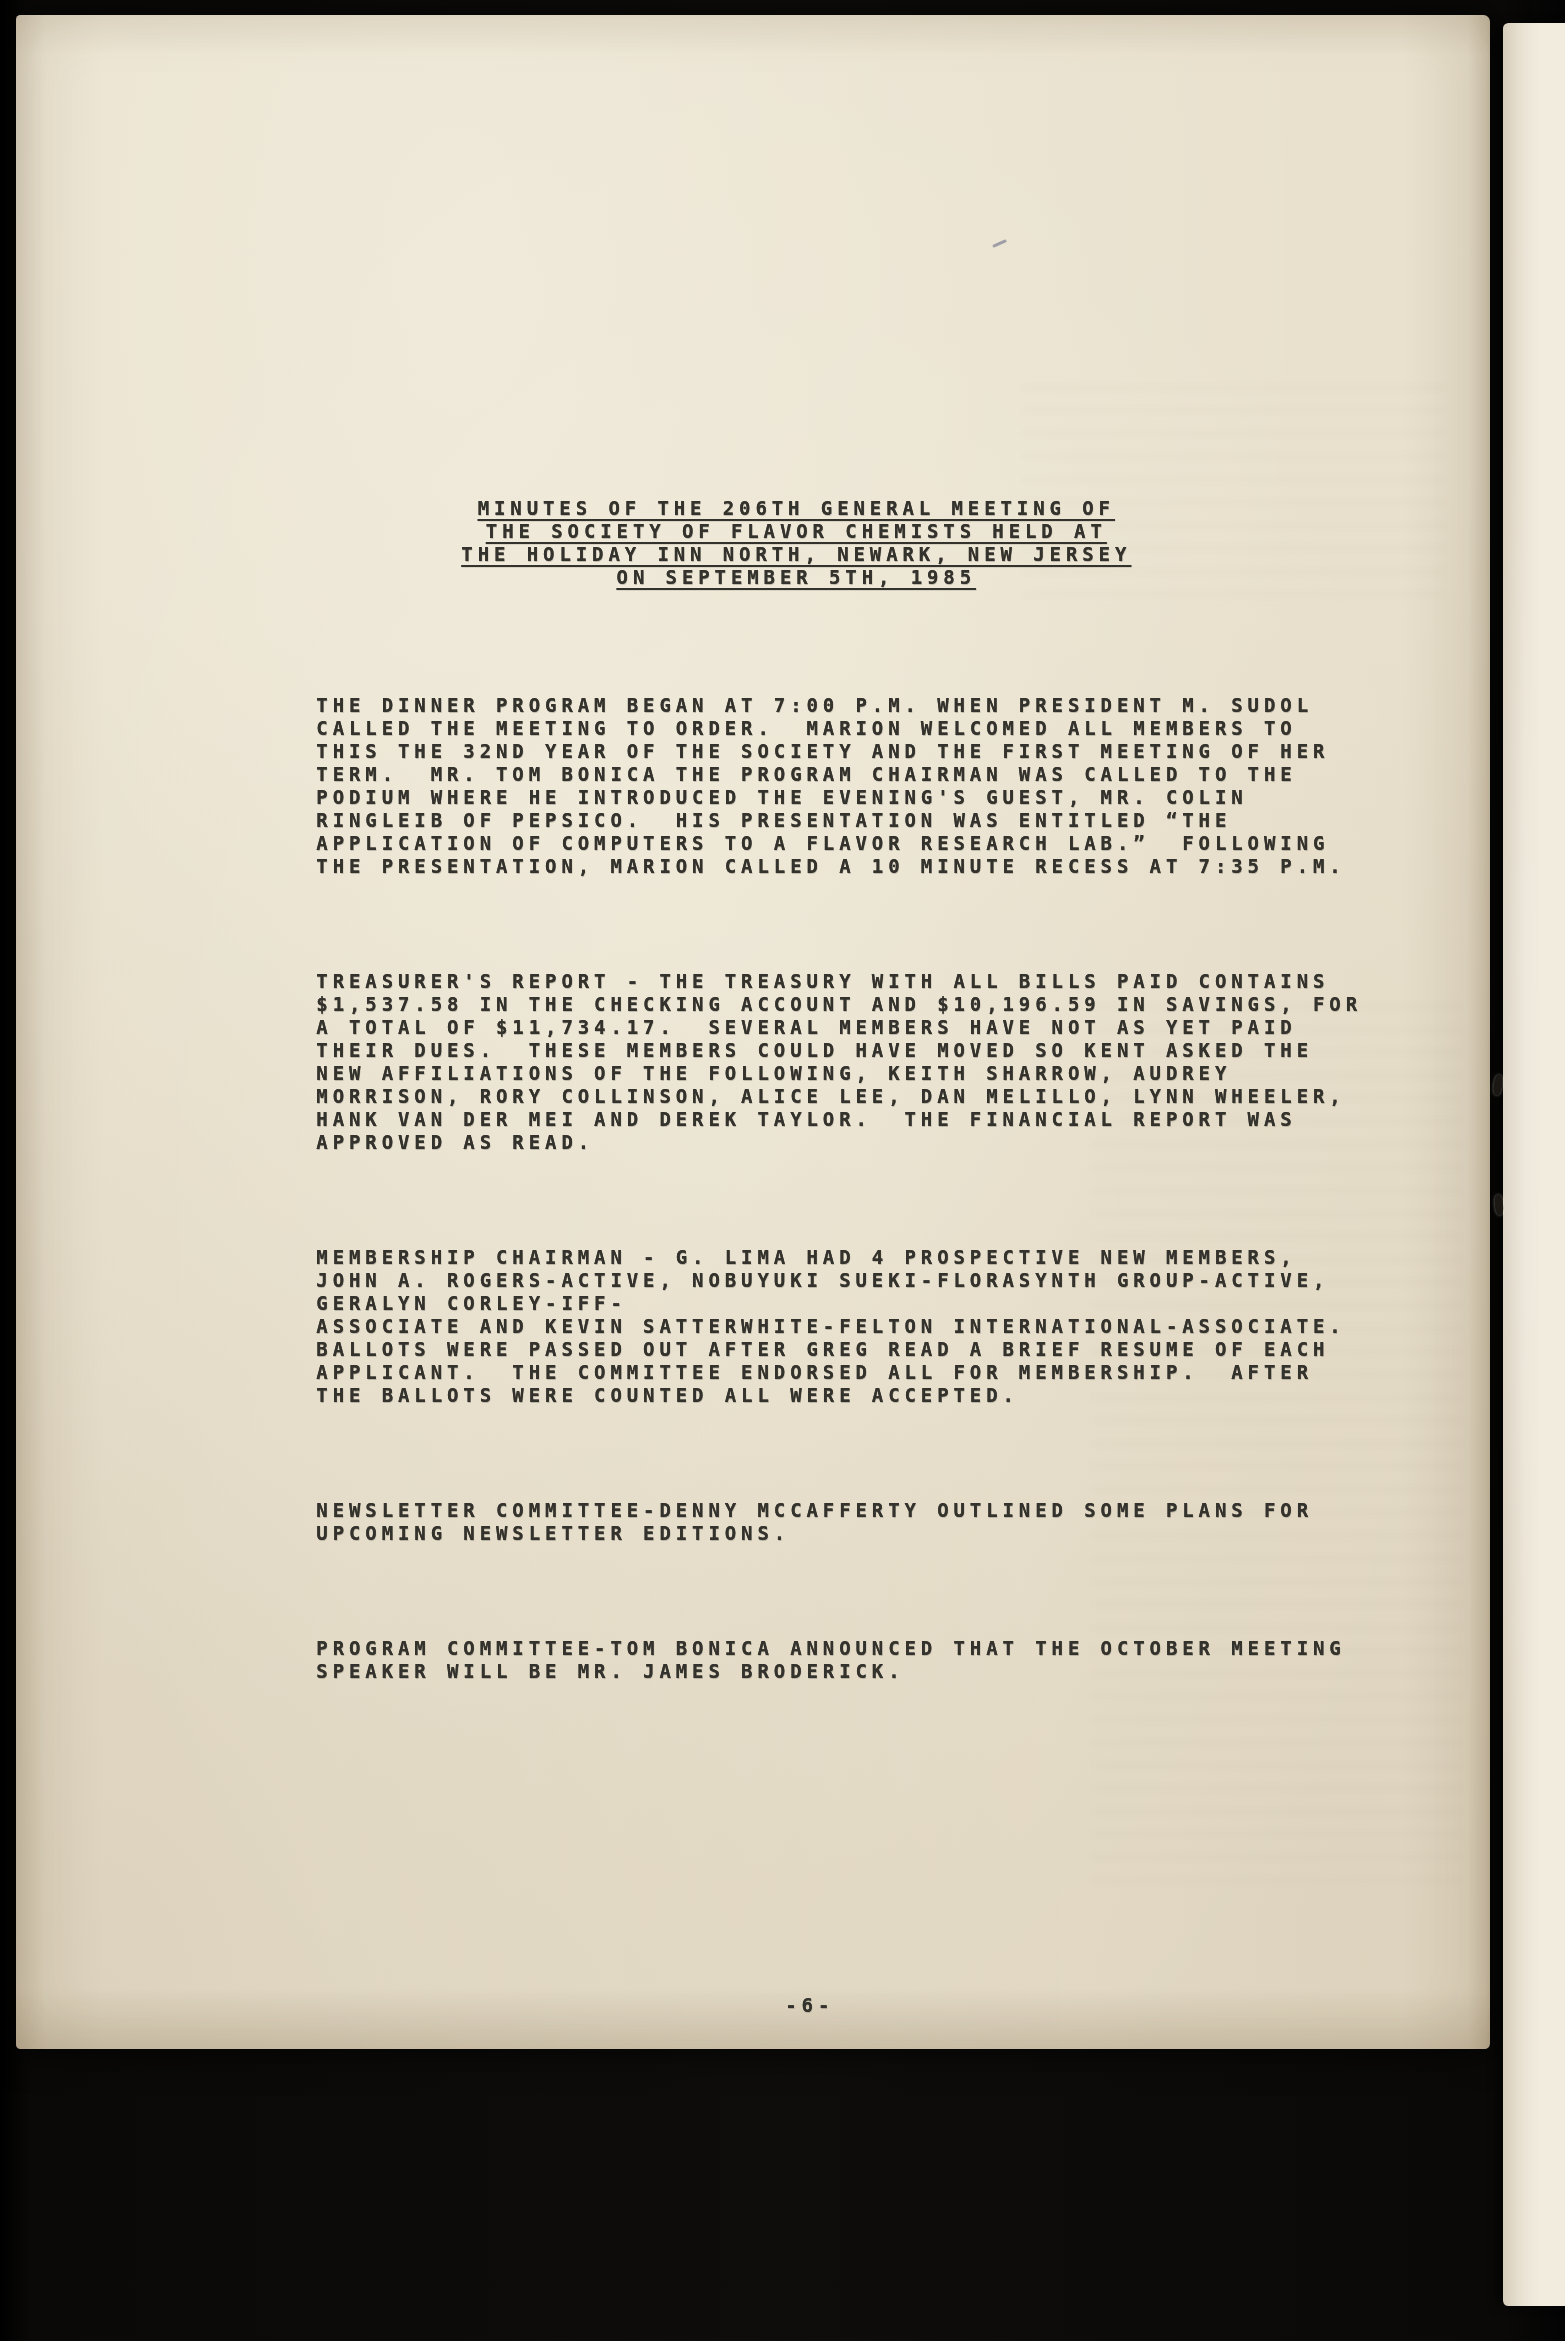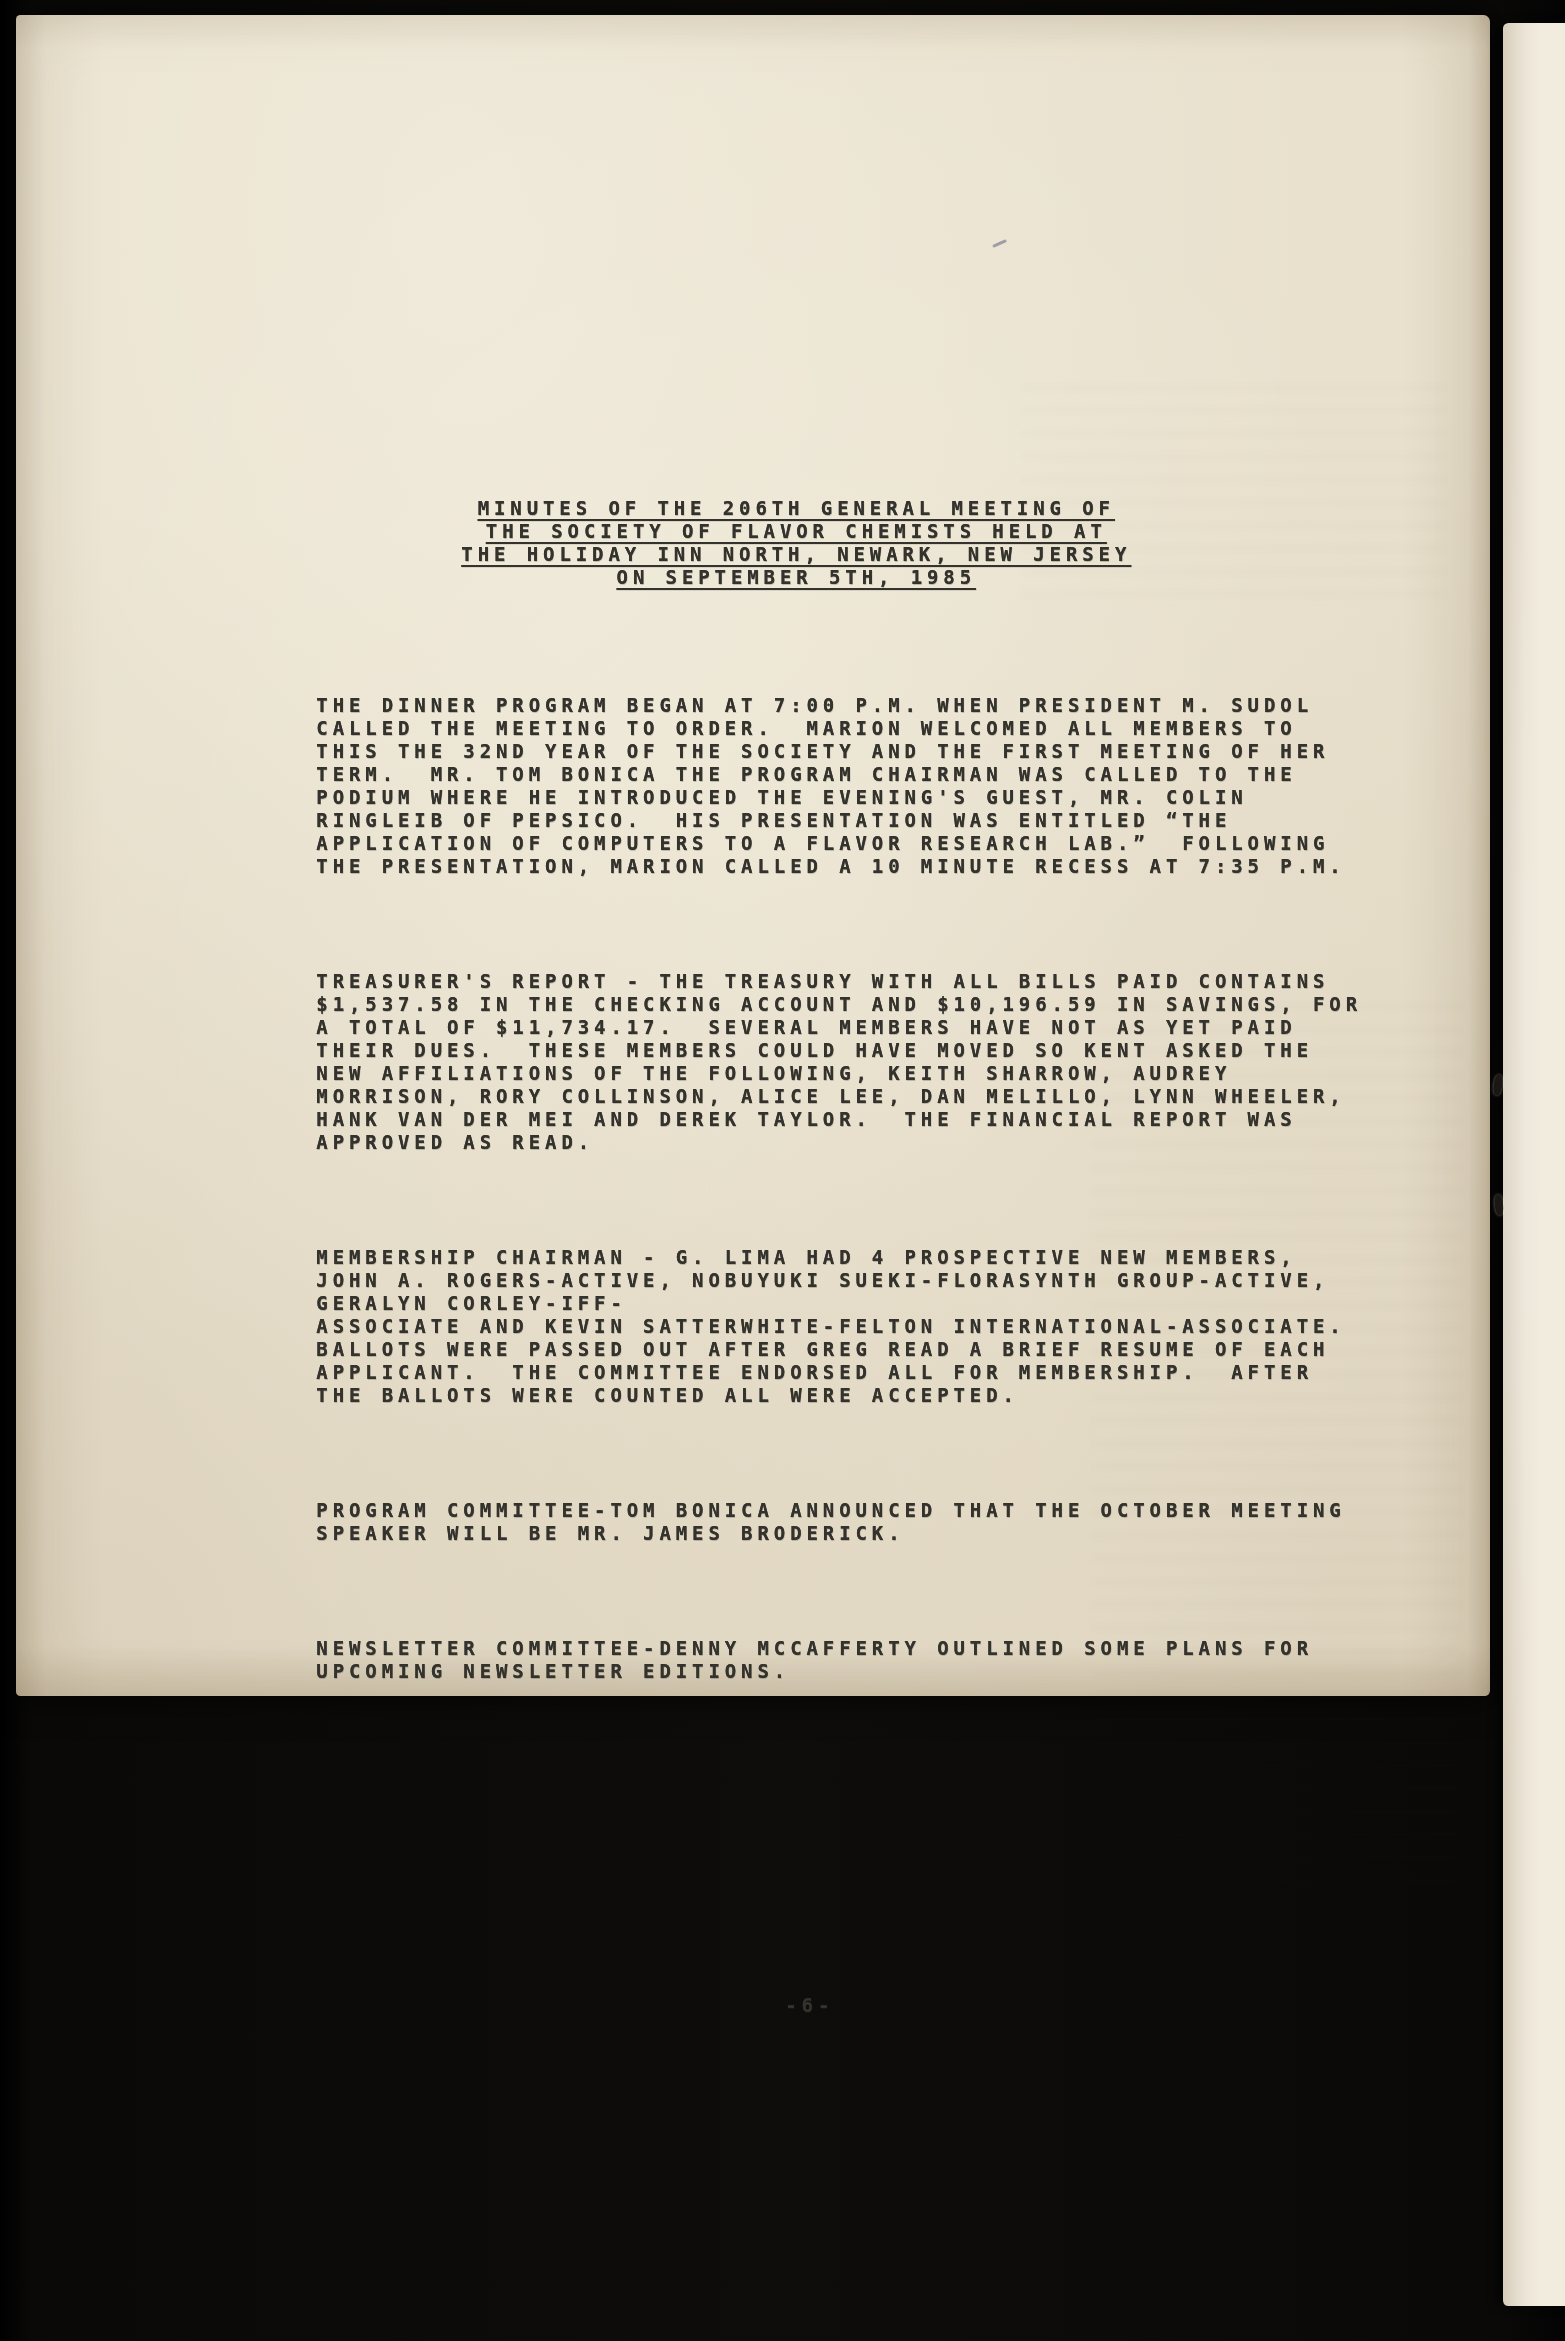--- a/index.html
+++ b/index.html
@@ -13,21 +13,21 @@
     height: 2342px;
     overflow: hidden;
     background: linear-gradient(90deg, #000000 0%, #0a0908 2%, #0e0d0b 50%, #0a0908 96%, #030303 100%);
     font-family: "DejaVu Sans Mono", "Liberation Mono", monospace;
   }
   .paper {
     position: absolute;
     left: 16.3px;
     top: 14.7px;
     width: 1474px;
-    height: 1681px;
+    height: 2034px;
     border-radius: 4.3px 6.5px 5.4px 4.3px;
     background-color: #e9e1ce;
     background-image:
       radial-gradient(ellipse at 30% 12%, rgba(255, 253, 244, 0.30), transparent 60%),
       radial-gradient(ellipse at 50% 55%, rgba(255, 252, 240, 0.18), transparent 72%),
       radial-gradient(ellipse at 92% 95%, rgba(140, 112, 70, 0.12), transparent 55%),
       radial-gradient(ellipse at 5% 98%, rgba(130, 105, 65, 0.12), transparent 50%),
       linear-gradient(90deg, rgba(95, 72, 40, 0.22) 0%, rgba(95, 72, 40, 0.06) 2%, transparent 6%, transparent 94%, rgba(95, 72, 40, 0.08) 98.5%, rgba(95, 72, 40, 0.25) 100%),
       linear-gradient(0deg, rgba(95, 72, 40, 0.16) 0%, transparent 3%),
       linear-gradient(180deg, rgba(95, 72, 40, 0.10) 0%, transparent 2%);
@@ -141,24 +141,24 @@
 MORRISON, RORY COLLINSON, ALICE LEE, DAN MELILLO, LYNN WHEELER,
 HANK VAN DER MEI AND DEREK TAYLOR.  THE FINANCIAL REPORT WAS
 APPROVED AS READ.</p>
       <p class="para">MEMBERSHIP CHAIRMAN - G. LIMA HAD 4 PROSPECTIVE NEW MEMBERS,
 JOHN A. ROGERS-ACTIVE, NOBUYUKI SUEKI-FLORASYNTH GROUP-ACTIVE,
 GERALYN CORLEY-IFF-
 ASSOCIATE AND KEVIN SATTERWHITE-FELTON INTERNATIONAL-ASSOCIATE.
 BALLOTS WERE PASSED OUT AFTER GREG READ A BRIEF RESUME OF EACH
 APPLICANT.  THE COMMITTEE ENDORSED ALL FOR MEMBERSHIP.  AFTER
 THE BALLOTS WERE COUNTED ALL WERE ACCEPTED.</p>
+      <p class="para">NEWSLETTER COMMITTEE-DENNY MCCAFFERTY OUTLINED SOME PLANS FOR
+UPCOMING NEWSLETTER EDITIONS.</p>
       <p class="para">PROGRAM COMMITTEE-TOM BONICA ANNOUNCED THAT THE OCTOBER MEETING
 SPEAKER WILL BE MR. JAMES BRODERICK.</p>
-      <p class="para">NEWSLETTER COMMITTEE-DENNY MCCAFFERTY OUTLINED SOME PLANS FOR
-UPCOMING NEWSLETTER EDITIONS.</p>
 
       <div class="page-number">-6-</div>
     </div>
   </div>
 
   <div class="next-page"></div>
   <div class="staple staple-top"></div>
   <div class="staple staple-bottom"></div>
 
 </div>

